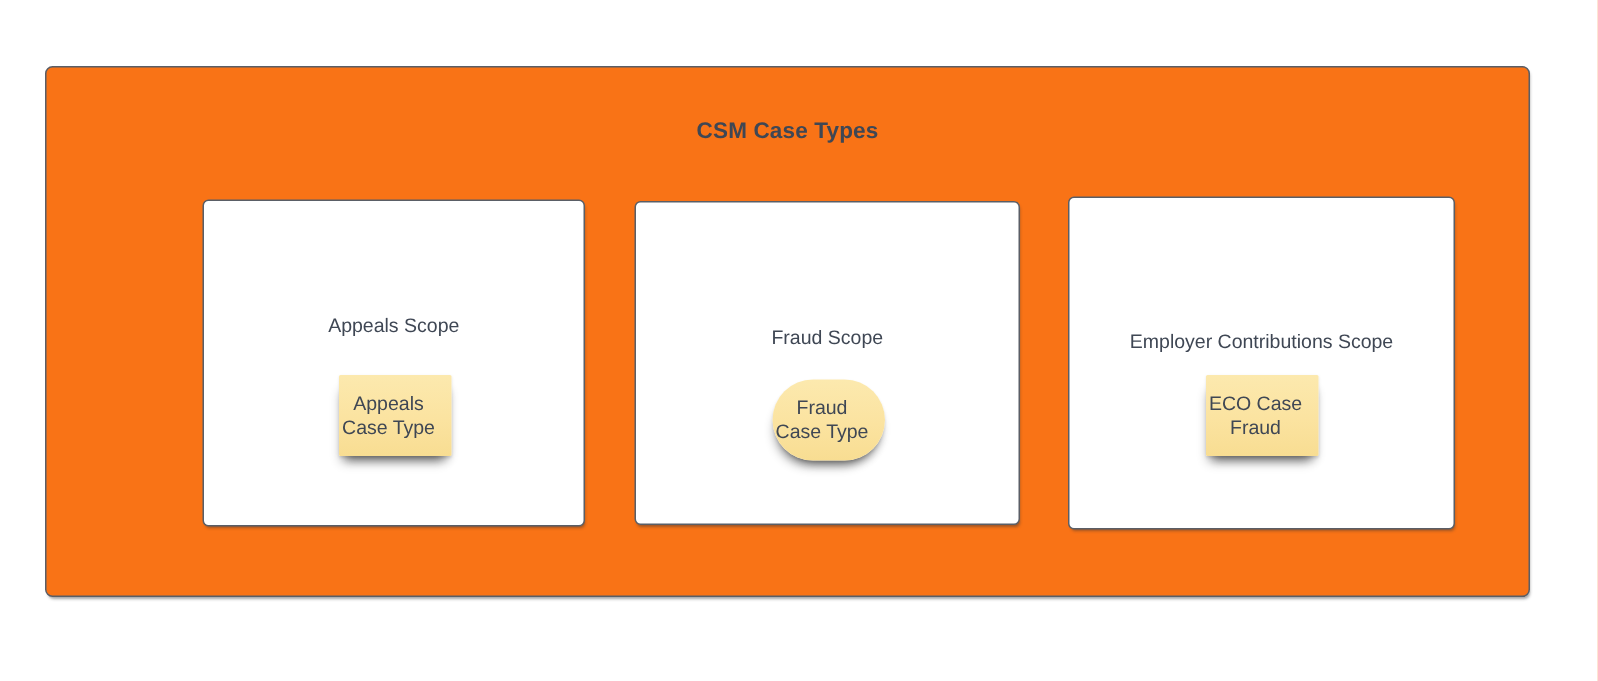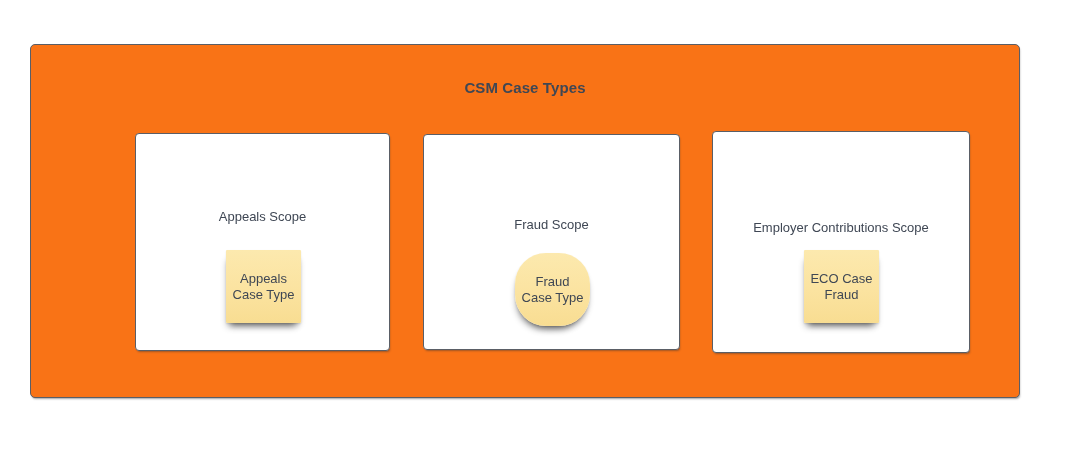--- a/index.html
+++ b/index.html
@@ -61,25 +61,25 @@
     font-size: 13px;
     color: #3f4754;
     line-height: 16px;
   }
   .g0 .group-label { top: 75px; }
   .g1 .group-label { top: 82px; }
   .g2 .group-label { top: 88px; }
   .note {
     position: absolute;
     width: 75px;
-    height: 73px;
+    height: 54px;
     background: linear-gradient(180deg, #fce9ae 0%, #fbe3a0 55%, #f8dd92 100%);
     display: flex;
     align-items: center;
-    justify-content: center;
+    justify-content: flex-start;
     box-shadow: -2px 7px 7px -4px rgba(0,0,0,0.45),
                  2px 6px 6px -4px rgba(0,0,0,0.30),
                  0   1px 2px      rgba(0,0,0,0.10);
     border-radius: 1px;
   }
   .g0 .note { left: 90px; top: 116px; }
   .g1 .note { left: 91px; top: 118px; border-radius: 31px; }
   .g2 .note { left: 91px; top: 118px; }
   .note-text {
     width: 66px;

